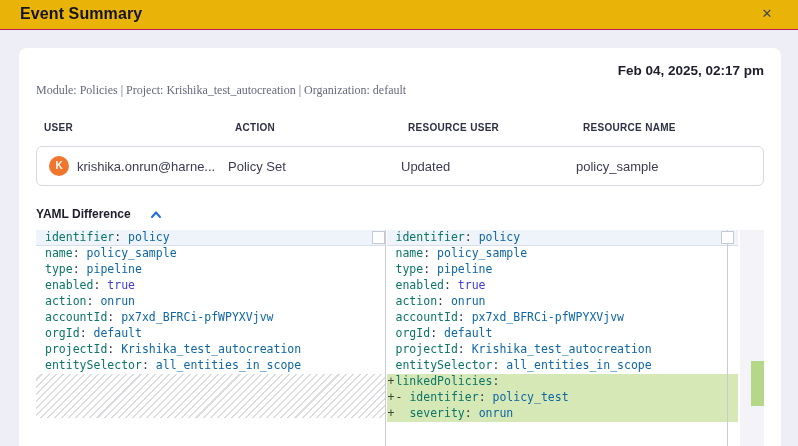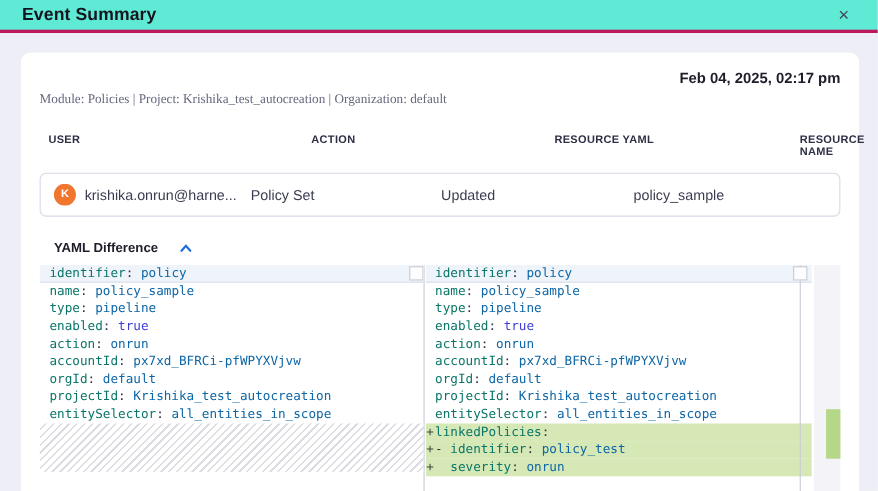--- a/index.html
+++ b/index.html
@@ -1,52 +1,52 @@
 <!DOCTYPE html>
 <html><head>
 <meta charset="utf-8">
 <style>
   * { margin:0; padding:0; box-sizing:border-box; }
   html,body { width:798px; height:446px; overflow:hidden;
     font-family:"Liberation Sans","DejaVu Sans",sans-serif;
     background:#eeeef7; }
 
   
-  .modal-header { position:relative; height:30px; background:#5eead4;
-    border-bottom:3px solid #be185d; }
+  .modal-header { position:relative; height:30px; background:#eab308;
+    border-bottom:1px solid #be185d; }
   .modal-title { position:absolute; left:20px; top:5px; font-size:16px;
     font-weight:bold; color:#14141f; letter-spacing:.1px; }
   .close-btn { position:absolute; right:22px; top:5px; width:18px; height:18px;
     font-size:13px; color:#3f4a5a; text-align:center; line-height:18px;
     cursor:pointer; }
 
   
   .card { position:absolute; left:19px; top:48px; width:762px; height:420px;
     background:#ffffff; border-radius:8px; padding:15px 17px; }
 
   .event-date { font-size:13.5px; font-weight:bold; color:#1d1d2b;text-align:right; }
   .event-context { margin-top:5px; font-size:12px; color:#66687f;font-family:Liberation Serif, serif; }
 
   
   .tbl-header { display:grid; grid-template-columns:191px 173px 175px 1fr;
-    margin-top:24px; padding-left:8px;gap:48px; }
+    margin-top:24px; padding-left:8px; }
   .tbl-header span { font-size:10px; font-weight:bold; color:#2d2f45;
     letter-spacing:.3px; }
   .tbl-row { display:grid; grid-template-columns:191px 173px 175px 1fr;
     align-items:center; margin-top:13px; height:40px;
     border:1px solid #d8d9e5; border-radius:6px; background:#fff; }
   .cell { font-size:13px; color:#3b3c51; white-space:nowrap; overflow:hidden; }
   .cell-user { display:flex; align-items:center; gap:8px; padding-left:12px; }
   .avatar { width:20px; height:20px; border-radius:50%; background:#f0752d;
     color:#fff; font-size:10px; font-weight:bold; text-align:center;
     line-height:20px; flex:0 0 auto; }
 
   
   .yaml-label-row { display:flex; align-items:center; gap:19px; margin-top:21px;
-    cursor:pointer;margin-left:13px; }
+    cursor:pointer; }
   .yaml-label { font-size:12px; font-weight:bold; color:#1d1d2b; }
   .chevron-up svg { display:block; }
 
   .diff-wrap { display:flex; margin-top:9px; height:222px; }
   .pane { position:relative; height:100%; background:#fff; overflow:hidden; }
   .pane-left { width:350px; border-right:1px solid #c9cbd6; }
   .pane-right { width:352px; margin-left:1px; }
   .pane-divider { position:absolute; top:0; left:340px; width:1px; height:100%;
     background:#c9cbd6; }
 
@@ -84,21 +84,21 @@
 </div>
 
 <div class="card">
 
   <div class="event-date">Feb 04, 2025, 02:17 pm</div>
   <div class="event-context">Module: Policies | Project: Krishika_test_autocreation | Organization: default</div>
 
   <div class="tbl-header">
     <span>USER</span>
     <span>ACTION</span>
-    <span>RESOURCE YAML</span>
+    <span>RESOURCE USER</span>
     <span>RESOURCE NAME</span>
   </div>
 
   <div class="tbl-row">
     <div class="cell cell-user">
       <span class="avatar">K</span>
       <span>krishika.onrun@harne...</span>
     </div>
     <div class="cell">Policy Set</div>
     <div class="cell">Updated</div>

